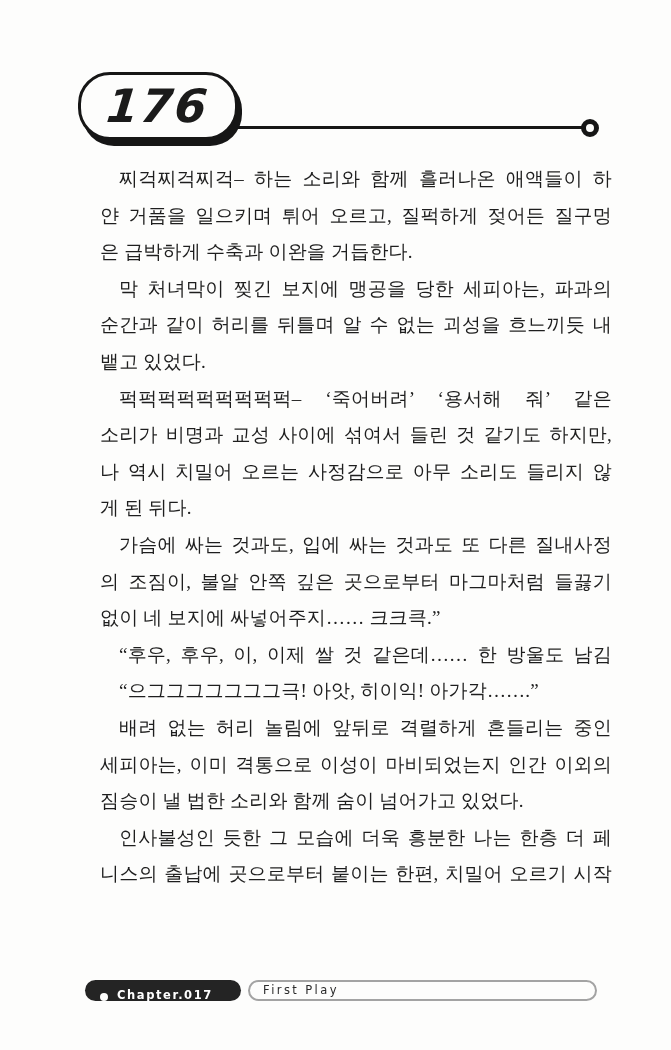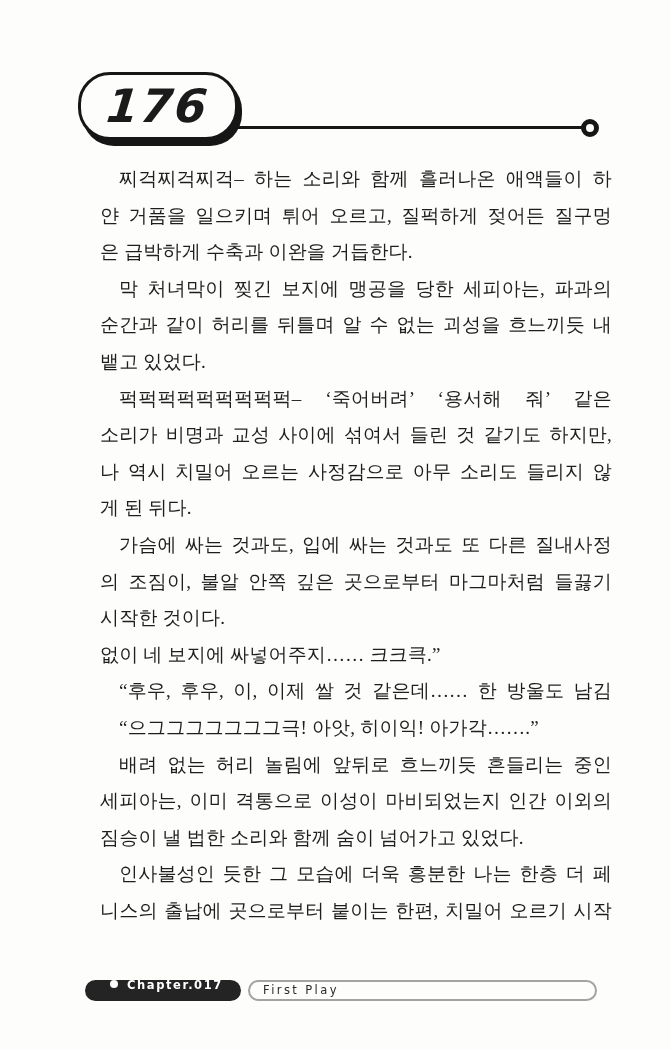--- a/index.html
+++ b/index.html
@@ -92,23 +92,23 @@
   
   .chapter-pill {
     position: absolute;
     left: 85px;
     top: 980px;
     width: 156px;
     height: 21px;
     background: #242424;
     border-radius: 11px;
     display: flex;
-    align-items: flex-start;
+    align-items: flex-end;
     box-sizing: border-box;
-    padding-left: 25px;
+    padding-left: 15px;
   }
   .chapter-pill .dot {
     width: 8px;
     height: 8px;
     border-radius: 50%;
     background: #fdfdfc;
     flex: 0 0 auto;
   }
   .chapter-pill .label {
     margin-left: 9px;
@@ -159,25 +159,24 @@
       <div class="text-line para-last">은 급박하게 수축과 이완을 거듭한다.</div>
       <div class="text-line first">막 처녀막이 찢긴 보지에 맹공을 당한 세피아는, 파과의</div>
       <div class="text-line">순간과 같이 허리를 뒤틀며 알 수 없는 괴성을 흐느끼듯 내</div>
       <div class="text-line para-last">뱉고 있었다.</div>
       <div class="text-line first">퍽퍽퍽퍽퍽퍽퍽퍽퍽– ‘죽어버려’ ‘용서해 줘’ 같은</div>
       <div class="text-line">소리가 비명과 교성 사이에 섞여서 들린 것 같기도 하지만,</div>
       <div class="text-line">나 역시 치밀어 오르는 사정감으로 아무 소리도 들리지 않</div>
       <div class="text-line para-last">게 된 뒤다.</div>
       <div class="text-line first">가슴에 싸는 것과도, 입에 싸는 것과도 또 다른 질내사정</div>
       <div class="text-line">의 조짐이, 불알 안쪽 깊은 곳으로부터 마그마처럼 들끓기</div>
-      <div class="text-line para-last">시작한 것이다.</div>
       <div class="text-line para-last">없이 네 보지에 싸넣어주지…… 크크큭.”</div>
       <div class="text-line first">“후우, 후우, 이, 이제 쌀 것 같은데…… 한 방울도 남김</div>
       <div class="text-line first para-last">“으그그그그그그그극! 아앗, 히이익! 아가각…….”</div>
-      <div class="text-line first">배려 없는 허리 놀림에 앞뒤로 흐느끼듯 흔들리는 중인</div>
+      <div class="text-line first">배려 없는 허리 놀림에 앞뒤로 격렬하게 흔들리는 중인</div>
       <div class="text-line">세피아는, 이미 격통으로 이성이 마비되었는지 인간 이외의</div>
       <div class="text-line para-last">짐승이 낼 법한 소리와 함께 숨이 넘어가고 있었다.</div>
       <div class="text-line first">인사불성인 듯한 그 모습에 더욱 흥분한 나는 한층 더 페</div>
       <div class="text-line">니스의 출납에 곳으로부터 붙이는 한편, 치밀어 오르기 시작</div>
     </div>
 
   <div class="chapter-pill">
     <span class="dot"></span>
     <span class="label">Chapter.017</span>
   </div>

